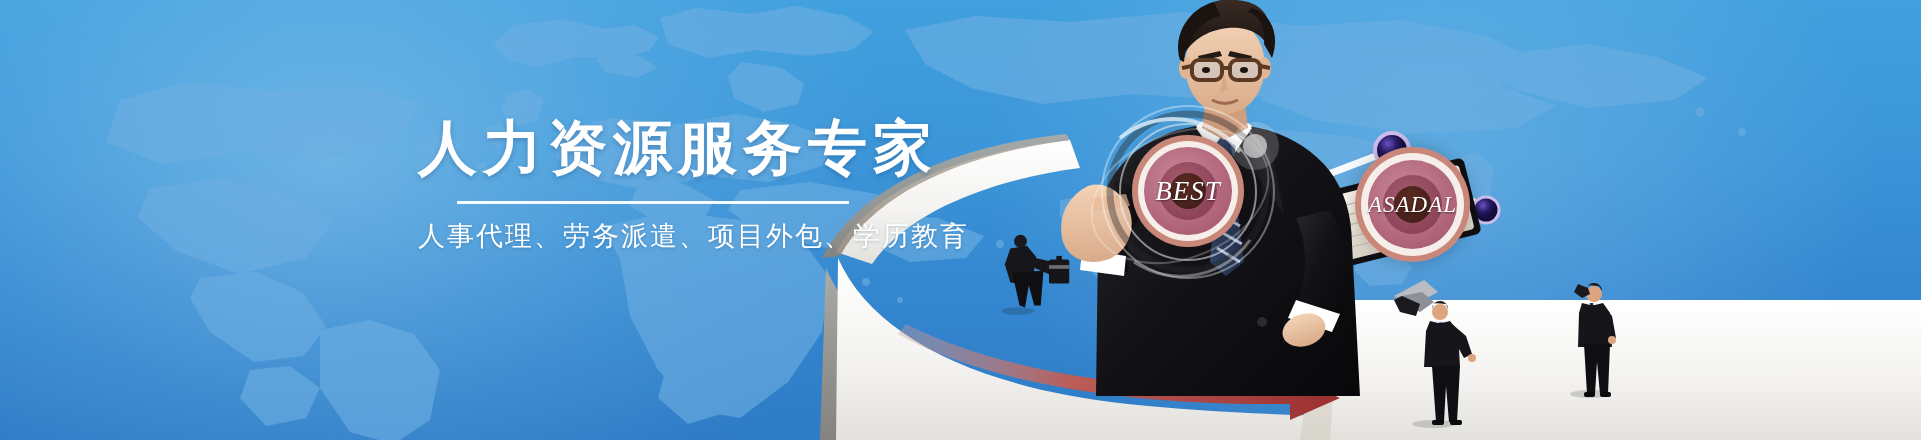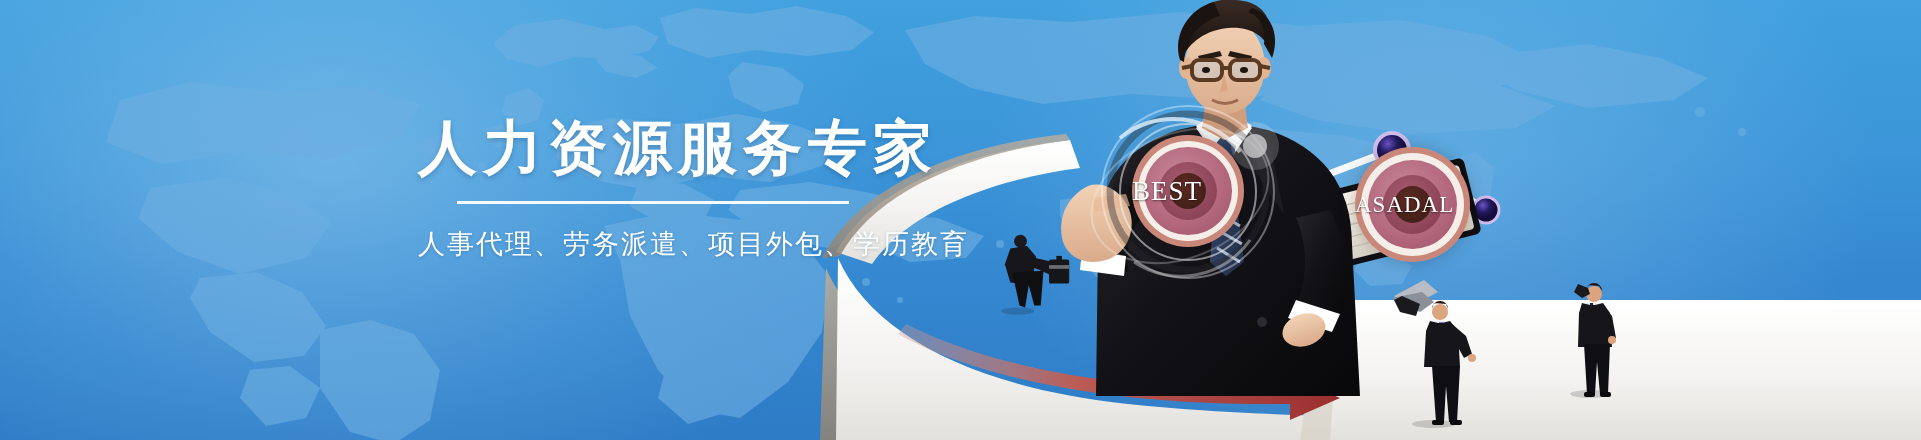--- a/index.html
+++ b/index.html
@@ -63,21 +63,21 @@
     text-shadow: 0 2px 5px rgba(20,70,120,.35);
   }
   .rule {
     height: 3px;
     background: #ffffff;
     margin: 24px auto 0 auto;
     width: 392px;
     opacity: .95;
   }
   .subline {
-    margin-top: 22px;
+    margin-top: 14px;
     font-family: "DejaVu Sans", "Liberation Sans", sans-serif;
     font-size: 27px;
     font-weight: 400;
     letter-spacing: 2px;
     color: #ffffff;
     white-space: nowrap;
     text-shadow: 0 1px 3px rgba(20,70,120,.30);
     text-align: center;
   }
 
@@ -89,22 +89,23 @@
     z-index: 20;
     pointer-events: none;
   }
 
   
   .badge {
     position: absolute;
     border-radius: 50%;
     display: flex;
     align-items: center;
-    justify-content: flex-start;
+    justify-content: center;
     z-index: 35;
+    font-style: italic;
   }
   .badge .ring-outer {
     position: absolute;
     inset: 0;
     border-radius: 50%;
     background: #c9877a;
   }
   .badge .ring-white {
     position: absolute;
     inset: 5%;

